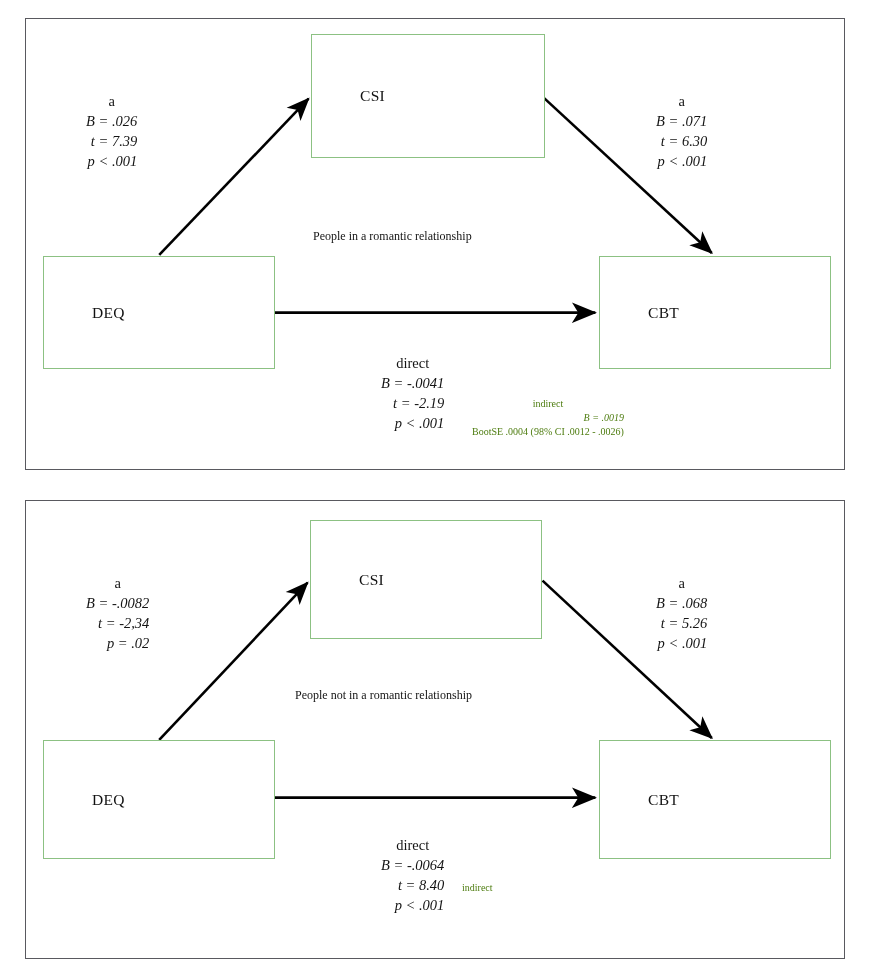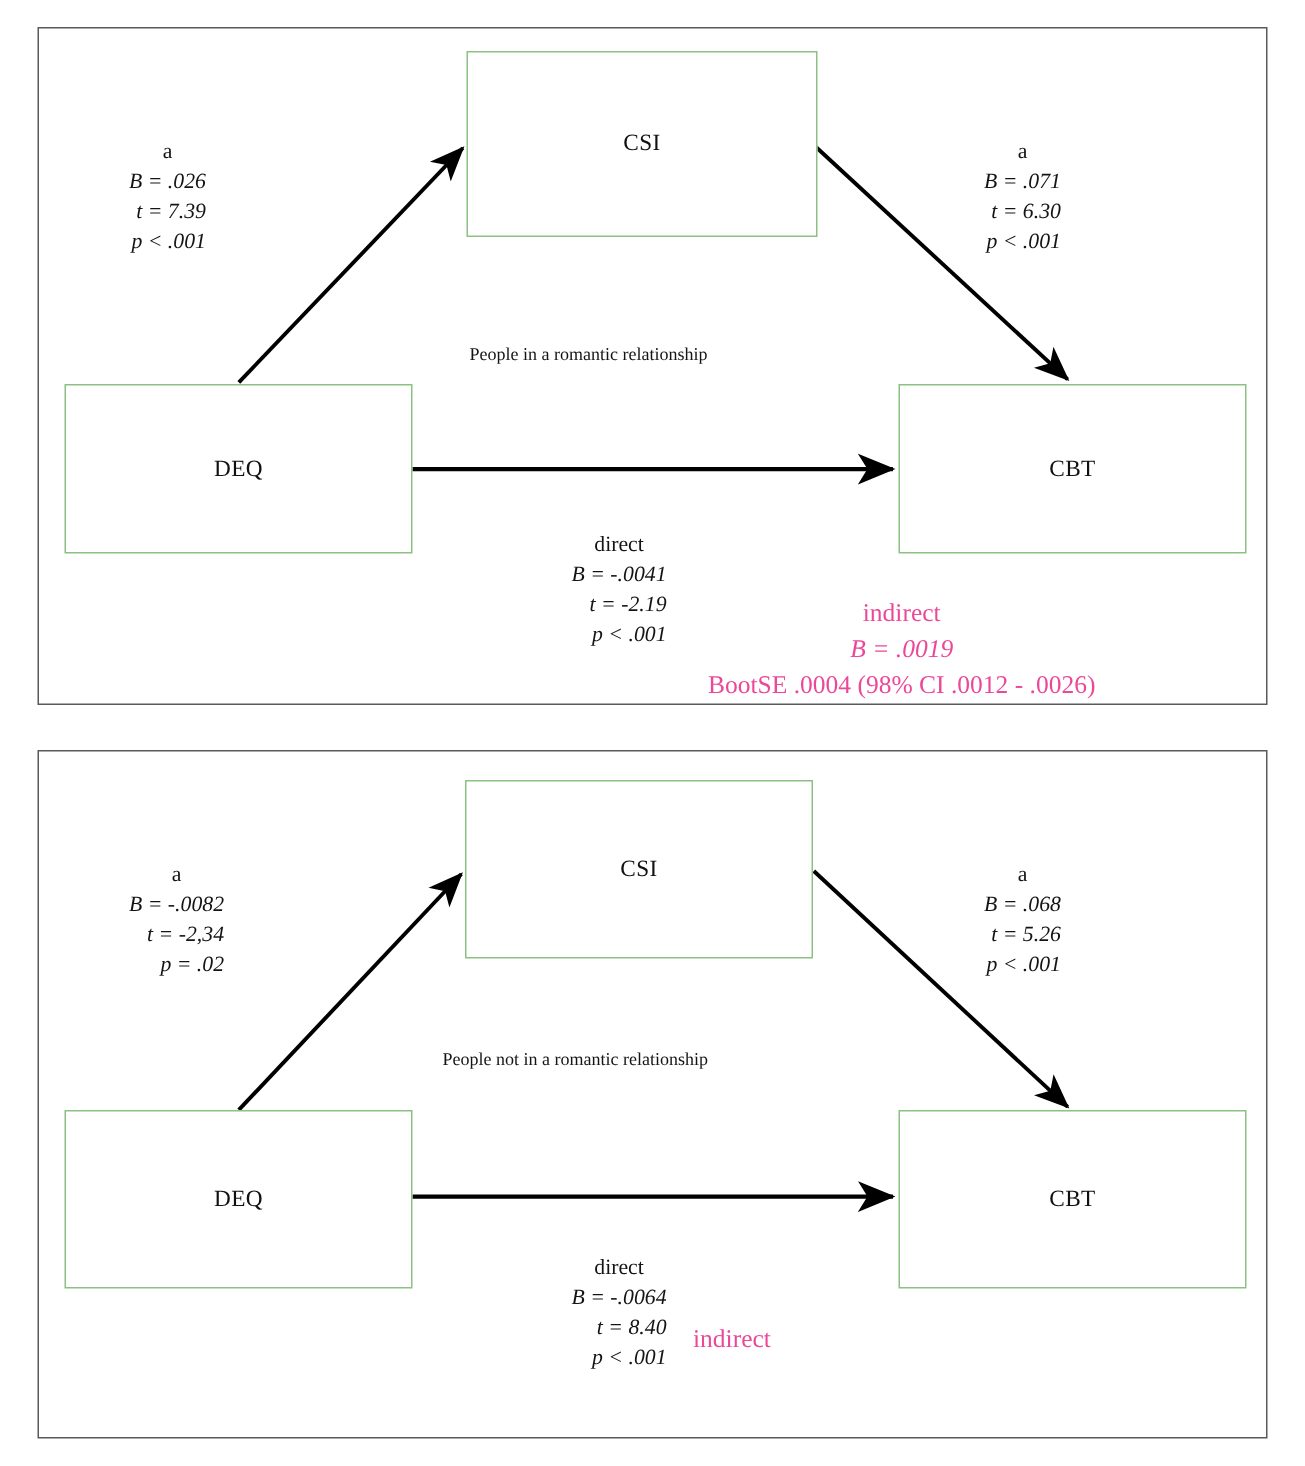--- a/index.html
+++ b/index.html
@@ -37,21 +37,22 @@
     width: 820px;
     height: 459px;
   }
   .node-box {
     position: absolute;
     border: 1.5px solid #8cc183;
     background: #ffffff;
     box-sizing: border-box;
     display: flex;
     align-items: center;
-    justify-content: center;
+    justify-content: flex-start;
+    padding-left: 48px;
   }
   .node-label {
     font-size: 15.5px;
     letter-spacing: 0.3px;
     color: #111111;
   }
   .arrows {
     position: absolute;
     left: 0;
     top: 0;
@@ -78,32 +79,32 @@
     font-style: italic;
   }
   .group-title {
     position: absolute;
     font-size: 12px;
     white-space: nowrap;
     color: #141414;
   }
   .indirect-block {
     position: absolute;
-    font-size: 17px;
+    font-size: 10px;
     line-height: 1.42;
     white-space: nowrap;
-    color: #ec4899;
+    color: #4d7c0f;
   }
   .indirect-block .hdr {
     display: block;
     text-align: center;
   }
   .indirect-block .row {
     display: block;
-    text-align: center;
+    text-align: right;
   }
 </style>
 </head>
 <body>
 
 <div id="figure">
 
   <div class="panel" id="panel-romantic">
 
     <svg class="arrows" viewBox="0 0 820 452" width="820" height="452">
@@ -183,21 +184,21 @@
     </div>
 
     <div class="node-box" style="left:17px; top:239px; width:232px; height:119px;">
       <span class="node-label">DEQ</span>
     </div>
 
     <div class="node-box" style="left:573px; top:239px; width:232px; height:119px;">
       <span class="node-label">CBT</span>
     </div>
 
-    <div class="group-title" style="left:269px; top:198px;">People not in a romantic relationship</div>
+    <div class="group-title" style="left:269px; top:187px;">People not in a romantic relationship</div>
 
     <div class="stat-block" style="left:60px; top:72px;">
       <span class="hdr">a</span>
       <span class="row"><em>B = -.0082</em></span>
       <span class="row"><em>t = -2,34</em></span>
       <span class="row"><em>p = .02</em></span>
     </div>
 
     <div class="stat-block" style="left:630px; top:72px;">
       <span class="hdr">a</span>

